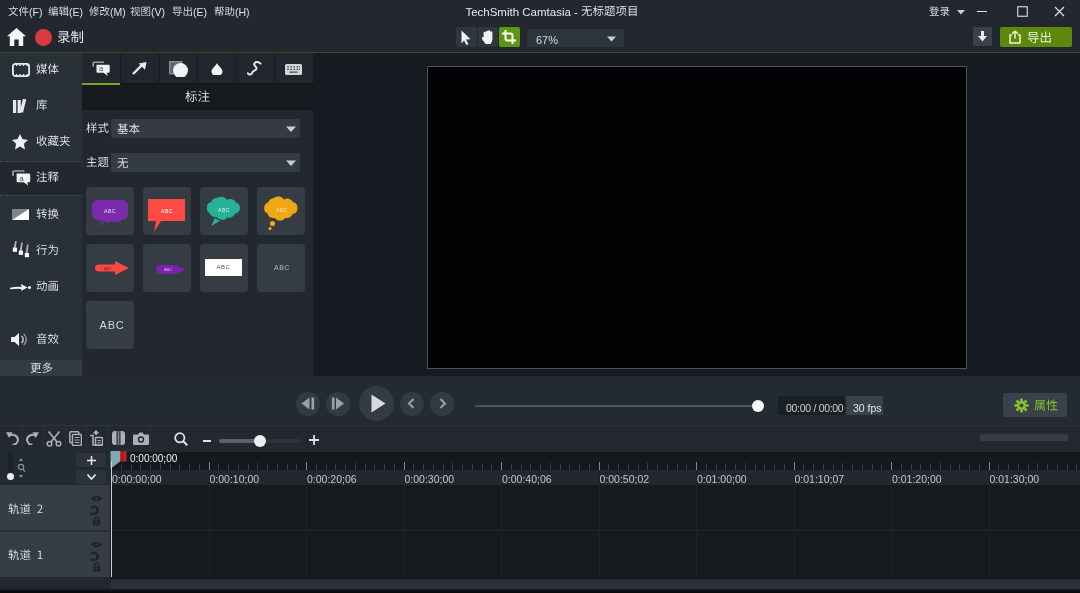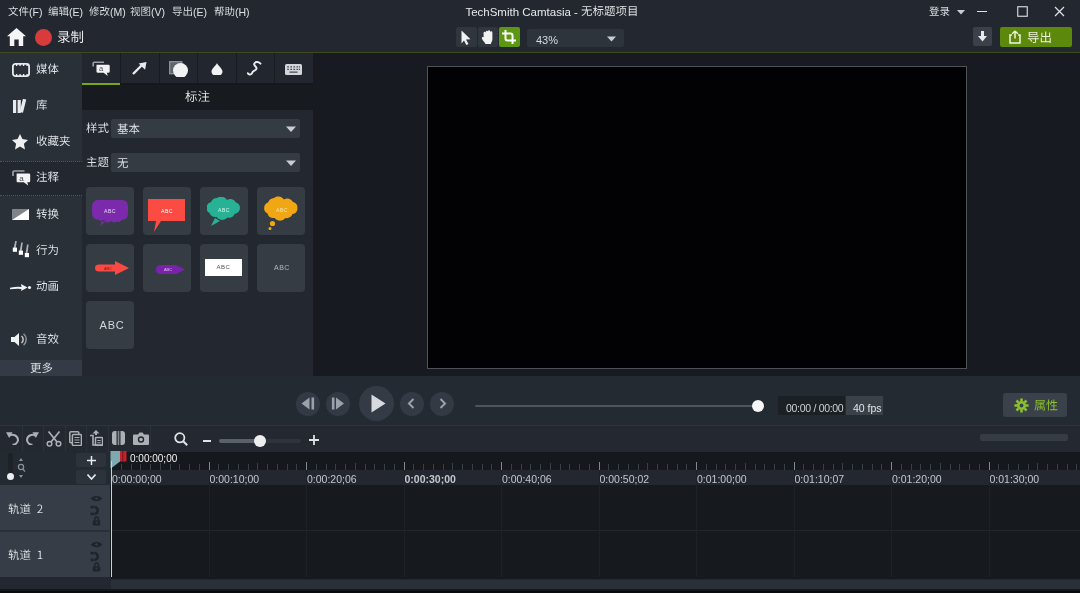--- a/index.html
+++ b/index.html
@@ -157,21 +157,21 @@
 <svg class="ic" style="left:459px;top:30px" width="14" height="15" viewBox="0 0 14 15">
       <path d="M2.5 0.5 L11.5 9.2 L7 9.6 L9.5 14 L7.3 15 L5 10.6 L2.5 13.6 Z" fill="#f0f2f4"></path>
     </svg>
 <svg class="ic" style="left:481px;top:30px" width="13" height="14" viewBox="0 0 13 14">
       <path d="M2.6 7.2 V2.8 a1.1 1.1 0 0 1 2.2 0 V1.8 a1.1 1.1 0 0 1 2.2 0 V1.4 h0 a1.1 1.1 0 0 1 2.2 0 V2.4 a1.1 1.1 0 0 1 2.2 0 V9 q0 2.2-1.1 3.4 l-0.4 1.6 H4.5 L3.4 12.2 Q1.4 10.2 0.9 8.6 q-0.4-1.3 0.6-1.6 q0.7-.2 1.1 0.2 Z" fill="#f0f2f4"></path>
     </svg>
 <svg class="ic" style="left:502px;top:30px" width="14" height="14" viewBox="0 0 14 14">
       <path d="M3.5 0 V8.5 Q3.5 10.5 5.5 10.5 H14 M0 3.5 H8.5 Q10.5 3.5 10.5 5.5 V14" stroke="#ffffff" stroke-width="2" fill="none"></path>
     </svg>
 <div style="position:absolute;left:527px;top:29px;width:97px;height:18px;background:#2e343c;border-radius:2px"></div>
-<div style="position:absolute;left:536px;top:33.5px;font-size:11px;color:#d6dade;white-space:nowrap;">43%</div>
+<div style="position:absolute;left:536px;top:33.5px;font-size:11px;color:#d6dade;white-space:nowrap;">67%</div>
 <svg class="ic" style="left:607px;top:36px" width="9" height="6">
       <polygon points="0,0.5 9,0.5 4.5,5.5" fill="#c9ced3"></polygon>
     </svg>
 <div style="position:absolute;left:973px;top:27px;width:19px;height:19px;background:#3a414a;border-radius:2px"></div>
 <svg class="ic" style="left:978px;top:31px" width="9" height="11" viewBox="0 0 9 11">
       <path d="M3 0 h3 v5 h3 L4.5 10.5 L0 5 h3 Z" fill="#e8eaec"></path>
     </svg>
 <div style="position:absolute;left:1000px;top:27px;width:72px;height:20px;background:#5c880b;border-radius:2px"></div>
 <svg class="ic" style="left:1008px;top:30px" width="14" height="14" viewBox="0 0 14 14">
       <path d="M4 5 H2 V13 H12 V5 H10" stroke="#eef4da" stroke-width="1.5" fill="none"></path>
@@ -461,21 +461,21 @@
       <path d="M6.5 1 L2 5.5 L6.5 10" stroke="#99a1aa" stroke-width="2" fill="none"></path>
     </svg>
 <svg class="ic" style="left:438.5px;top:398px" width="8" height="11" viewBox="0 0 8 11">
       <path d="M1.5 1 L6 5.5 L1.5 10" stroke="#99a1aa" stroke-width="2" fill="none"></path>
     </svg>
 <div style="position:absolute;left:475px;top:405px;width:288px;height:2px;background:#4d555e;border-radius:1px"></div>
 <div style="position:absolute;left:751.5px;top:399.5px;width:12px;height:12px;border-radius:50%;background:#f4f6f7"></div>
 <div style="position:absolute;left:778px;top:396px;width:66.5px;height:18.5px;background:#1b2025;"></div>
 <div style="position:absolute;left:786px;top:401.5px;font-size:10.5px;color:#ccd1d5;white-space:nowrap;letter-spacing:-0.3px">00:00&nbsp;/&nbsp;00:00</div>
 <div style="position:absolute;left:846px;top:396px;width:36.5px;height:18.5px;background:#3a4149;"></div>
-<div style="position:absolute;left:853px;top:401.5px;font-size:10.5px;color:#e3e6e9;white-space:nowrap;">40 fps</div>
+<div style="position:absolute;left:853px;top:401.5px;font-size:10.5px;color:#e3e6e9;white-space:nowrap;">30 fps</div>
 <div style="position:absolute;left:1003px;top:393px;width:64px;height:24px;background:#3a414a;border-radius:3px"></div>
 <svg class="ic" style="left:1014px;top:398px" width="15" height="15" viewBox="0 0 15 15">
       <g fill="#8bc32a">
         <circle cx="7.5" cy="7.5" r="4.6"></circle>
         <g stroke="#8bc32a" stroke-width="2.6">
           <path d="M7.5 0.4 V3 M7.5 12 V14.6 M0.4 7.5 H3 M12 7.5 H14.6 M2.5 2.5 L4.3 4.3 M10.7 10.7 L12.5 12.5 M12.5 2.5 L10.7 4.3 M4.3 10.7 L2.5 12.5"></path>
         </g>
       </g>
       <circle cx="7.5" cy="7.5" r="1.9" fill="#3a414a"></circle>
     </svg>
@@ -553,21 +553,21 @@
 <svg class="ic" style="left:86.5px;top:455.5px" width="9" height="9">
       <path d="M4.5 0 V9 M0 4.5 H9" stroke="#e8ebed" stroke-width="1.5"></path>
     </svg>
 <div style="position:absolute;left:76px;top:470px;width:30px;height:14px;background:#2c333a;border-radius:2px"></div>
 <svg class="ic" style="left:86.5px;top:474px" width="9" height="6">
       <path d="M0.5 0.5 L4.5 5 L8.5 0.5" stroke="#e8ebed" stroke-width="1.6" fill="none"></path>
     </svg>
 <div style="position:absolute;left:112.0px;top:473px;font-size:10.5px;color:#c2c7cc;white-space:nowrap;">0:00:00;00</div>
 <div style="position:absolute;left:209.5px;top:473px;font-size:10.5px;color:#c2c7cc;white-space:nowrap;">0:00:10;00</div>
 <div style="position:absolute;left:307.0px;top:473px;font-size:10.5px;color:#c2c7cc;white-space:nowrap;">0:00:20;06</div>
-<div style="position:absolute;left:404.5px;top:473px;font-size:10.5px;color:#c2c7cc;white-space:nowrap;font-weight:bold;">0:00:30;00</div>
+<div style="position:absolute;left:404.5px;top:473px;font-size:10.5px;color:#c2c7cc;white-space:nowrap;">0:00:30;00</div>
 <div style="position:absolute;left:502.0px;top:473px;font-size:10.5px;color:#c2c7cc;white-space:nowrap;">0:00:40;06</div>
 <div style="position:absolute;left:599.5px;top:473px;font-size:10.5px;color:#c2c7cc;white-space:nowrap;">0:00:50;02</div>
 <div style="position:absolute;left:697.0px;top:473px;font-size:10.5px;color:#c2c7cc;white-space:nowrap;">0:01:00;00</div>
 <div style="position:absolute;left:794.5px;top:473px;font-size:10.5px;color:#c2c7cc;white-space:nowrap;">0:01:10;07</div>
 <div style="position:absolute;left:892.0px;top:473px;font-size:10.5px;color:#c2c7cc;white-space:nowrap;">0:01:20;00</div>
 <div style="position:absolute;left:989.5px;top:473px;font-size:10.5px;color:#c2c7cc;white-space:nowrap;">0:01:30;00</div>
 <div style="position:absolute;left:111.0px;top:461.5px;width:1px;height:21.5px;background:#80878d;"></div>
 <div style="position:absolute;left:121.0px;top:464px;width:1px;height:6px;background:#384045;"></div>
 <div style="position:absolute;left:130.5px;top:464px;width:1px;height:6px;background:#384045;"></div>
 <div style="position:absolute;left:140.0px;top:464px;width:1px;height:6px;background:#384045;"></div>

